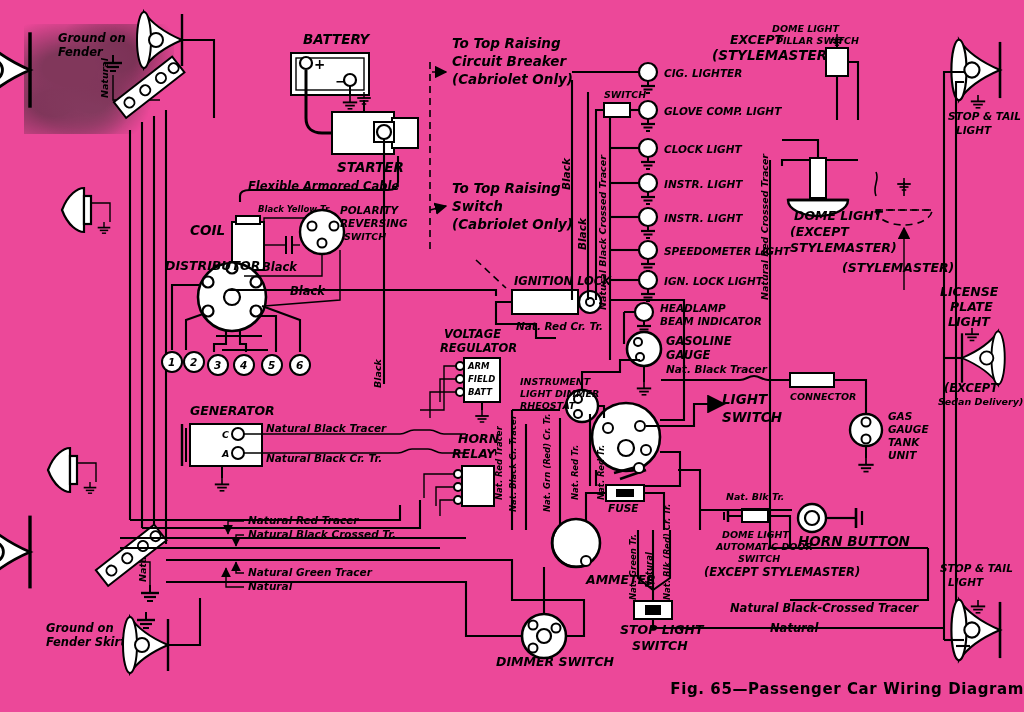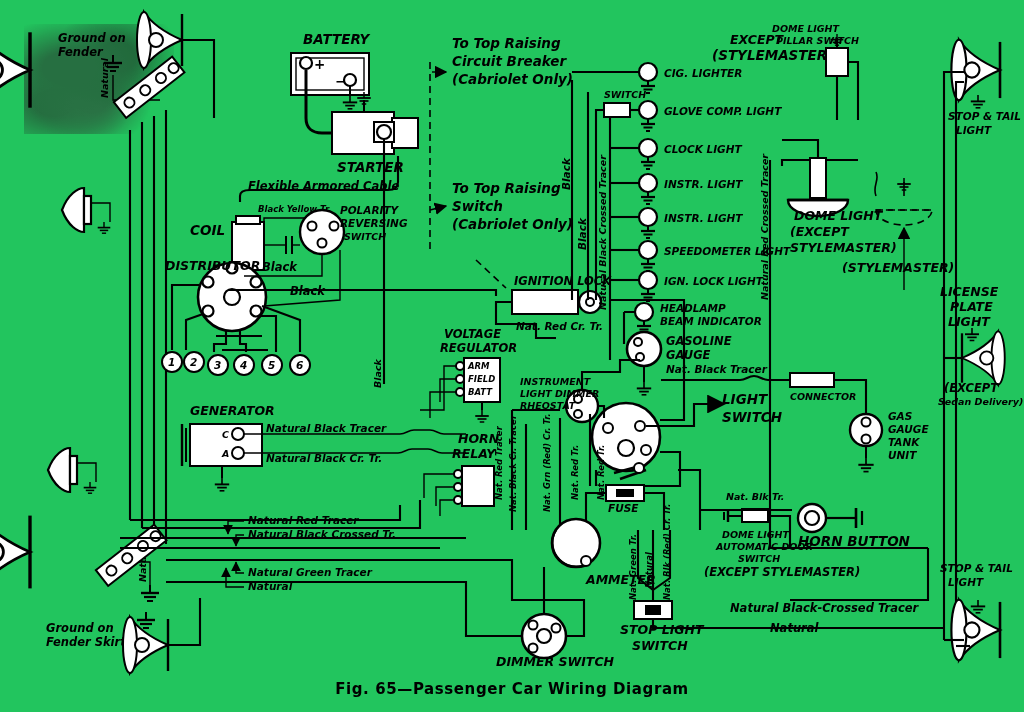--- a/index.html
+++ b/index.html
@@ -1,32 +1,32 @@
 <!DOCTYPE html>
 <html><head>
 <meta charset="utf-8">
 <style>
   html,body{margin:0;padding:0;background:#ffffff;}
   body{width:1024px;height:712px;overflow:hidden;
        font-family:"DejaVu Sans",sans-serif;color:#000;}
-  #stage{position:relative;width:1024px;height:712px;background:#22c55e;}
+  #stage{position:relative;width:1024px;height:712px;background:#ec4899;}
   svg#diagram{position:absolute;left:0;top:0;width:1024px;height:712px;}
 
   
   .lbl{font-family:"DejaVu Sans",sans-serif;font-weight:700;
        font-style:italic;fill:#000;}
   .l8{font-size:8.5px}.l9{font-size:9.5px}.l10{font-size:10.5px}
   .l11{font-size:11.5px}.l12{font-size:12.5px}.l13{font-size:13.5px}
   .wire{fill:none;stroke:#000;stroke-width:2.1;}
   .wire-t{fill:none;stroke:#000;stroke-width:1.4;}
   .wire-h{fill:none;stroke:#000;stroke-width:3.0;}
   .dash{fill:none;stroke:#000;stroke-width:1.6;stroke-dasharray:7 5;}
   .fillw{fill:#fff;stroke:#000;stroke-width:2.0;}
   .fillk{fill:#000;stroke:none;}
-  .cap{position:absolute;left:0;right:0;bottom:14px;text-align:center;
+  .cap{position:absolute;left:0;right:0;bottom:14px;text-align:right;
        font-family:"DejaVu Sans",sans-serif;font-weight:700;font-size:15px;
        letter-spacing:.6px;color:#000;}
   .smudge{position:absolute;pointer-events:none;opacity:.55;
           background:
            radial-gradient(ellipse at 30% 40%, #2a2a2a 0 18%, transparent 55%),
            radial-gradient(ellipse at 62% 30%, #1e1e1e 0 14%, transparent 48%),
            radial-gradient(ellipse at 45% 66%, #303030 0 16%, transparent 52%),
            radial-gradient(ellipse at 20% 72%, #262626 0 12%, transparent 46%);
           filter:blur(.4px);}
 </style>

